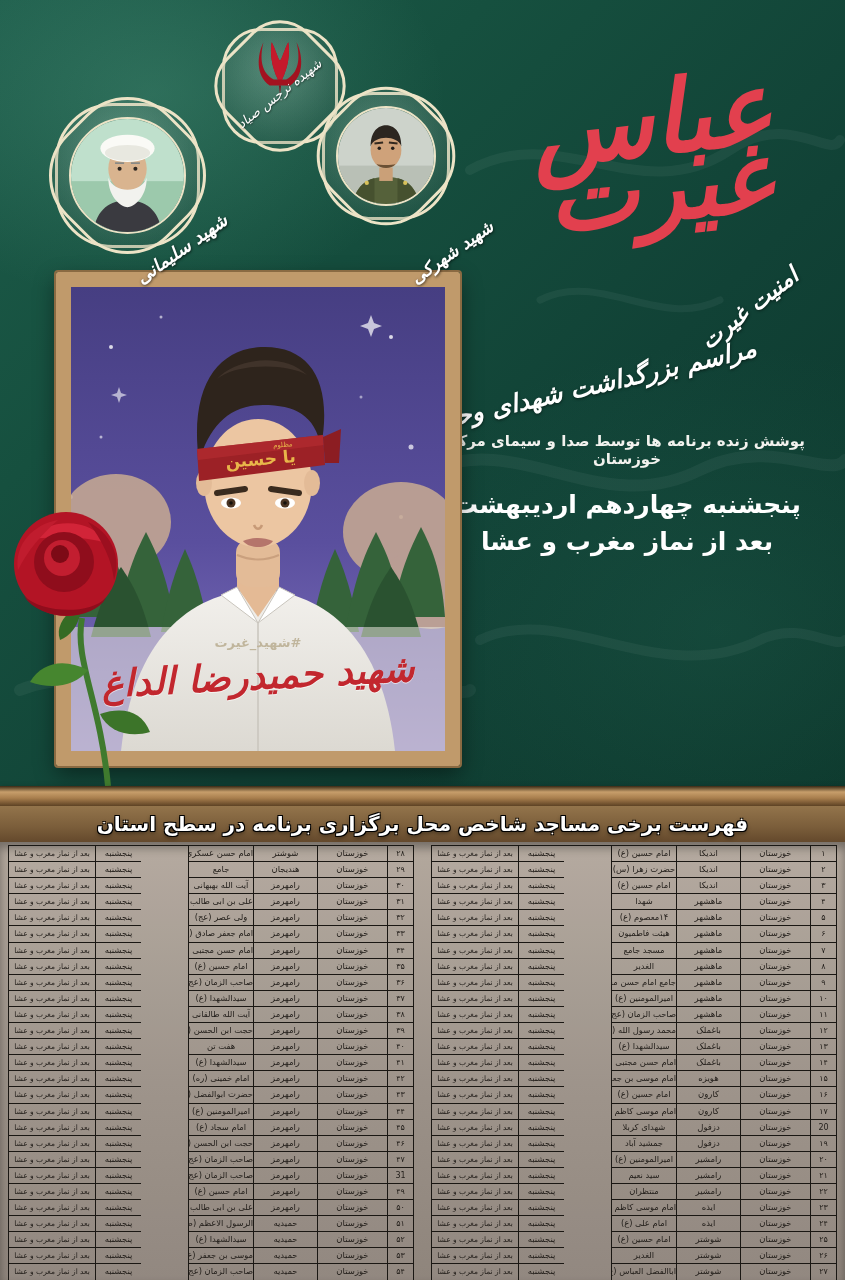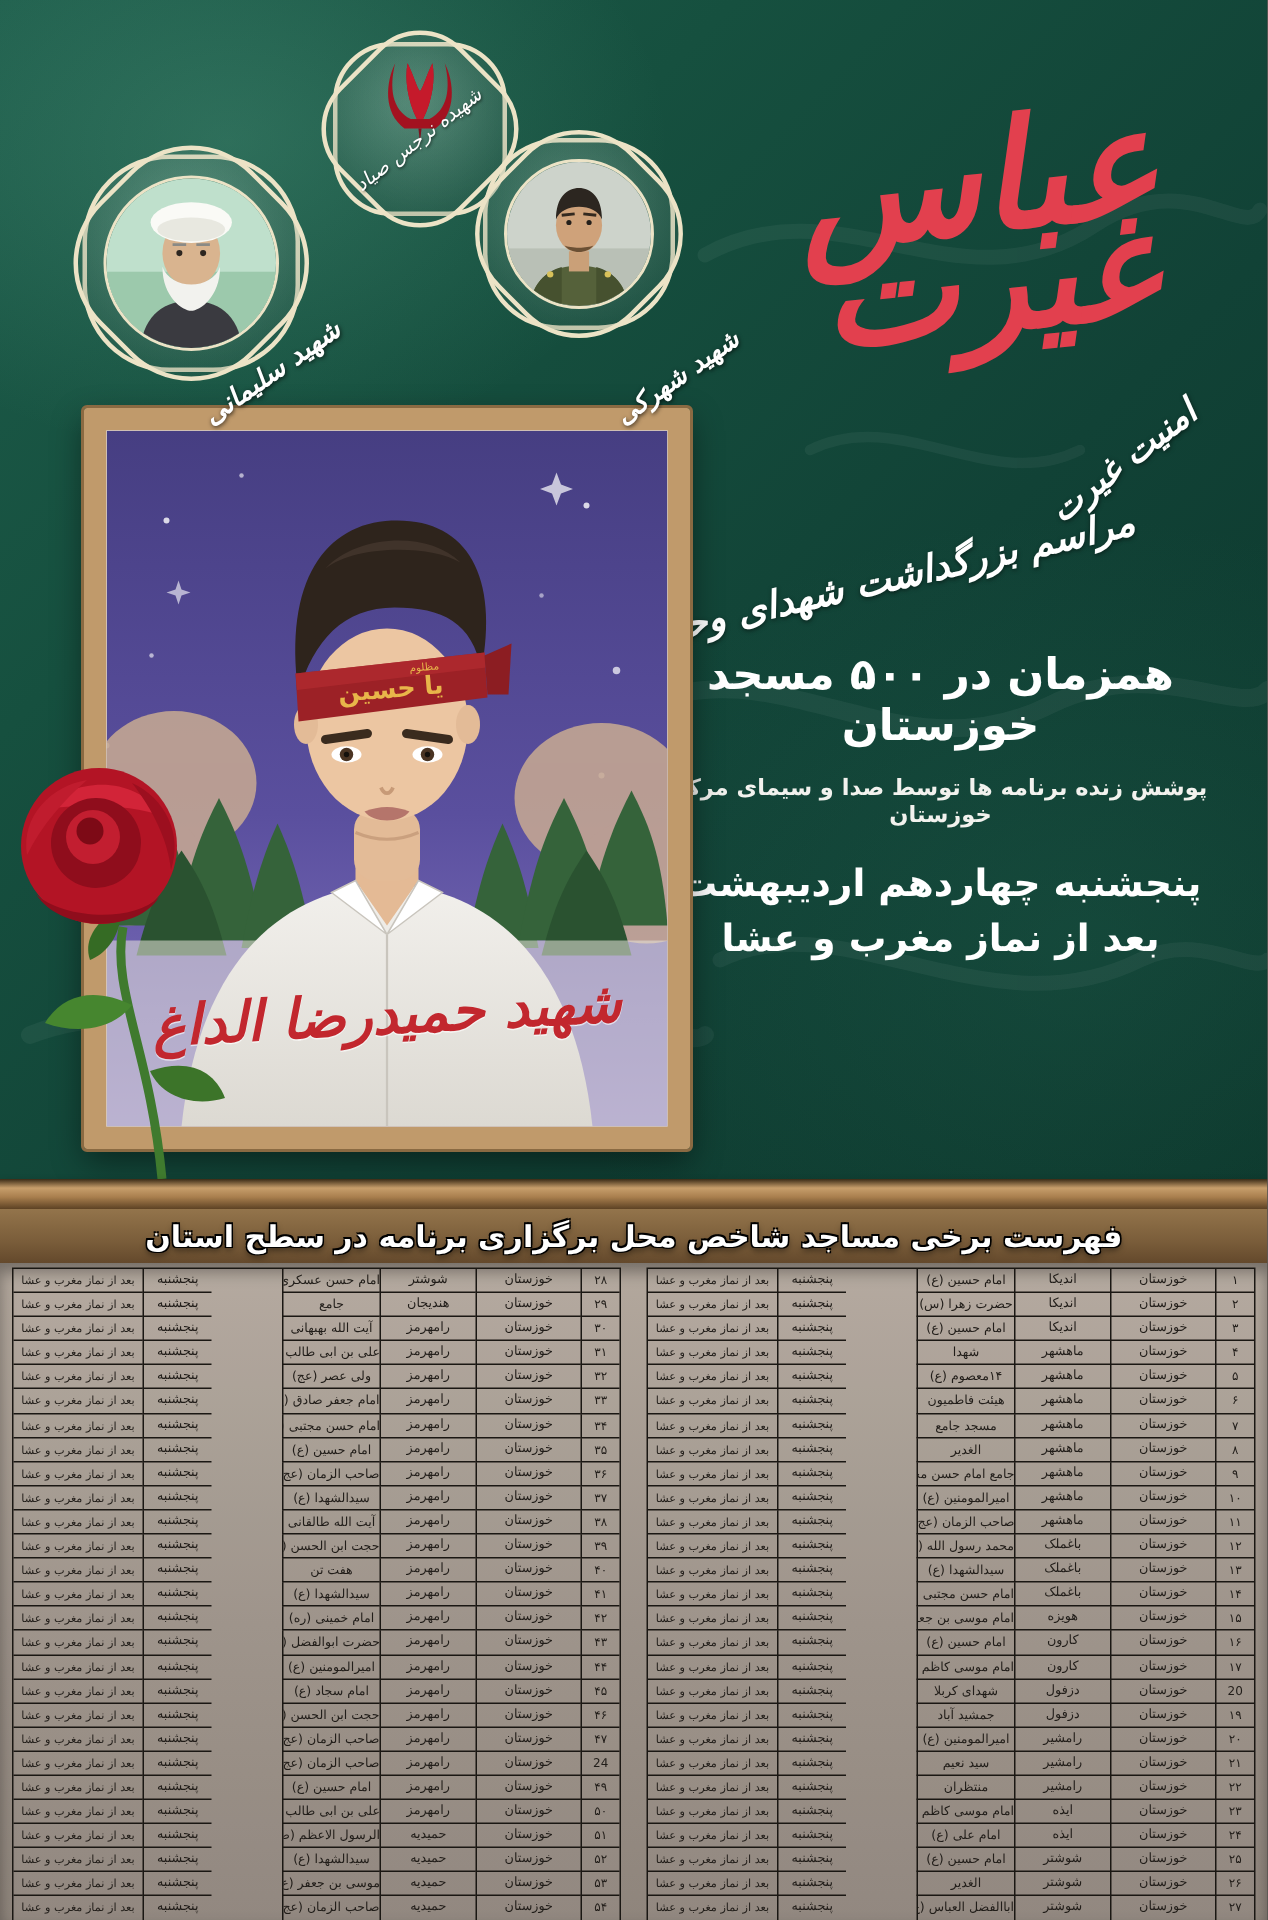--- a/index.html
+++ b/index.html
@@ -176,21 +176,20 @@
 
     <div class="main-calligraphy">
       <div class="w1">عباس</div>
       <div class="w2">غیرت</div>
     </div>
 
     <div class="subtitle-tail">امنیت غیرت</div>
     <div class="subtitle-main">مراسم بزرگداشت شهدای وحدت</div>
 
     <div class="event">
-      <div class="l1">همزمان در ۵۰۰ مسجد خوزستان</div>
       <div class="l2">پوشش زنده برنامه ها توسط صدا و سیمای مرکز خوزستان</div>
       <div class="l3">پنجشنبه چهاردهم اردیبهشت</div>
       <div class="l4">بعد از نماز مغرب و عشا</div>
     </div>
 
 
     <div class="frame">
       <div class="pic">
         <svg viewBox="0 0 374 464" xmlns="http://www.w3.org/2000/svg">
           <defs>
@@ -261,20 +260,21 @@
           <ellipse cx="214" cy="216" rx="10" ry="5.5" fill="#fff"></ellipse>
           <circle cx="160" cy="216" r="4.5" fill="#4a3423"></circle>
             <circle cx="214" cy="216" r="4.5" fill="#4a3423"></circle>
           <circle cx="160" cy="216" r="1.8" fill="#14100c"></circle>
             <circle cx="214" cy="216" r="1.8" fill="#14100c"></circle>
           <path d="M183,238 C185,243 189,243 191,238" stroke="#c79a77" stroke-width="2.5" fill="none"></path>
           <path d="M172,254 C182,250 192,250 202,254 C196,262 178,262 172,254 Z" fill="#b5756b"></path>
           <path d="M166,268 C180,274 194,274 208,268" stroke="#caa07e" stroke-width="2" fill="none"></path>
         </svg>
       </div>
+      <div class="hashtag">#شهید_غیرت</div>
       <div class="martyr-name">شهید حمیدرضا الداغ</div>
     </div>
 
     <svg class="rose" viewBox="0 0 160 286" xmlns="http://www.w3.org/2000/svg">
       <path d="M78,118 C70,160 96,200 104,286" stroke="#3f7a2e" stroke-width="6" fill="none"></path>
       <path d="M84,170 C60,158 38,162 26,182 C48,190 72,186 84,170 Z" fill="#46862f"></path>
       <path d="M96,214 C120,206 138,212 146,232 C126,238 104,232 96,214 Z" fill="#3c7429"></path>
       <path d="M70,108 C58,118 52,128 56,140 C66,136 74,126 76,114 Z" fill="#356b24"></path>
       <circle cx="62" cy="64" r="52" fill="#b31425"></circle>
       <path d="M24,40 C44,18 86,16 104,44 C84,36 44,36 24,40 Z" fill="#d22438"></path>
@@ -667,21 +667,21 @@
         </div>
         <div class="trow">
           <div class="tcell c-num">۴۷</div>
           <div class="tcell c-prov">خوزستان</div>
           <div class="tcell c-city">رامهرمز</div>
           <div class="tcell c-mosque">صاحب الزمان (عج)</div>
           <div class="tcell c-day">پنجشنبه</div>
           <div class="tcell c-time">بعد از نماز مغرب و عشا</div>
         </div>
         <div class="trow">
-          <div class="tcell c-num">24</div>
+          <div class="tcell c-num">31</div>
           <div class="tcell c-prov">خوزستان</div>
           <div class="tcell c-city">رامهرمز</div>
           <div class="tcell c-mosque">صاحب الزمان (عج)</div>
           <div class="tcell c-day">پنجشنبه</div>
           <div class="tcell c-time">بعد از نماز مغرب و عشا</div>
         </div>
         <div class="trow">
           <div class="tcell c-num">۴۹</div>
           <div class="tcell c-prov">خوزستان</div>
           <div class="tcell c-city">رامهرمز</div>

